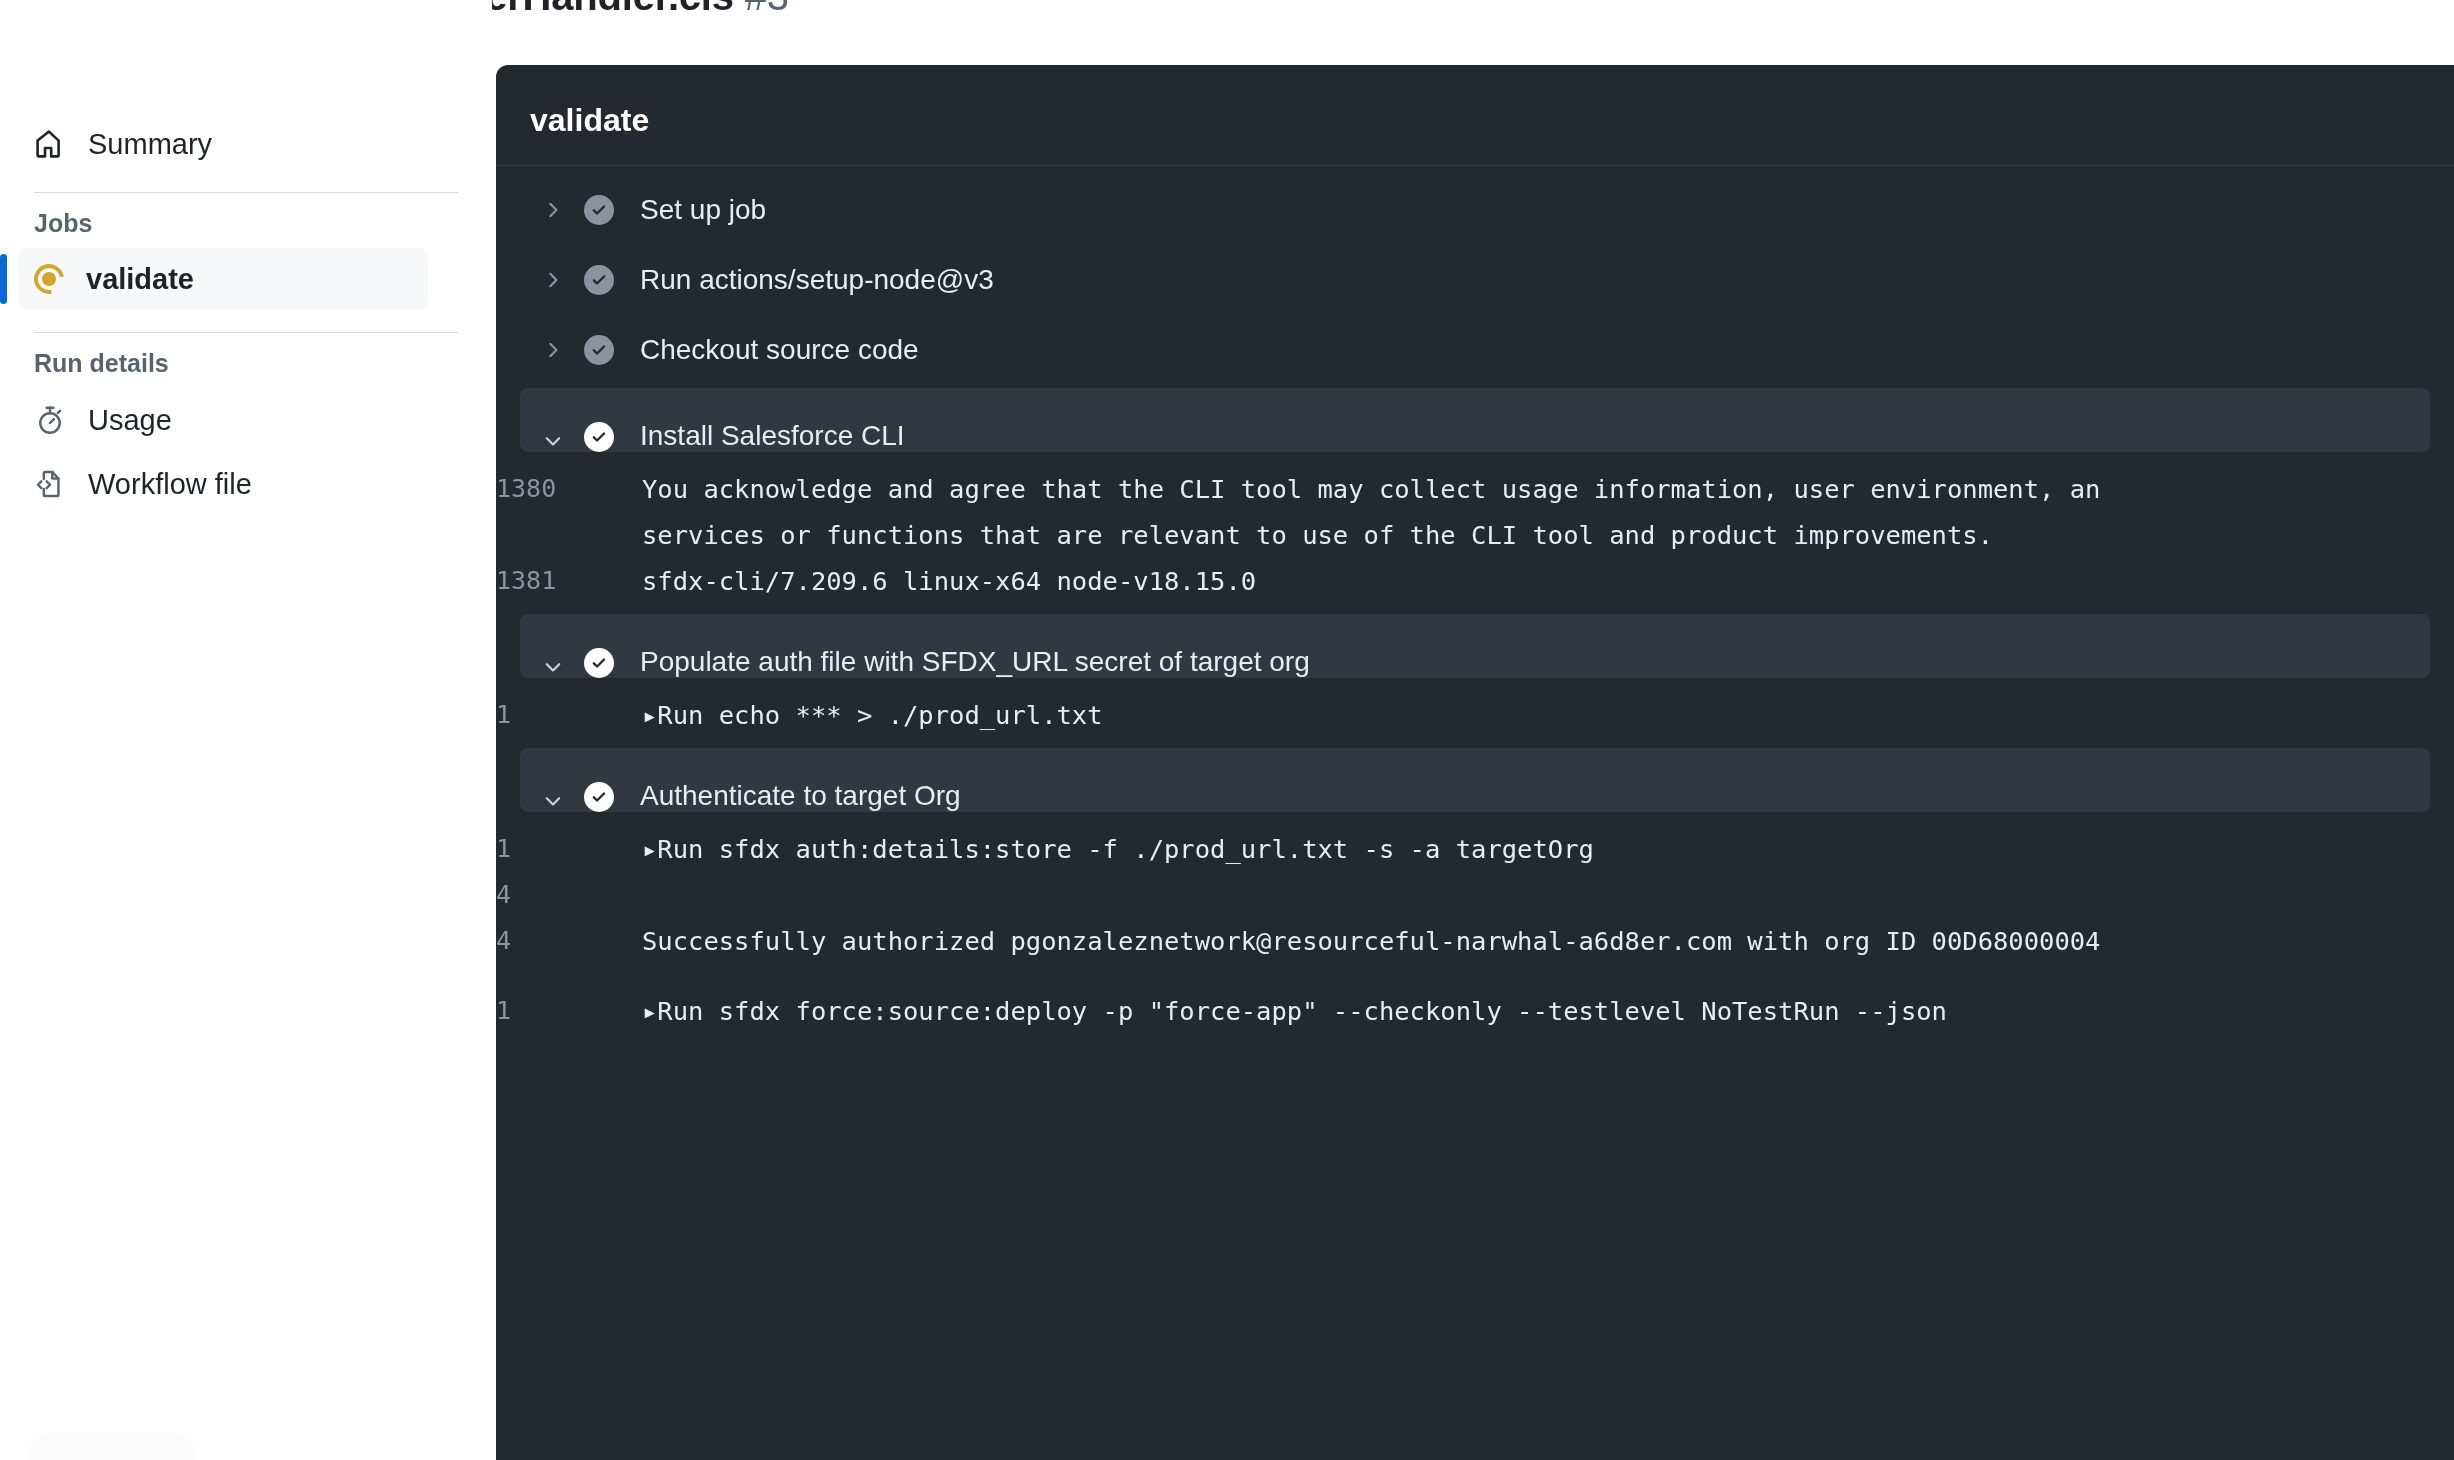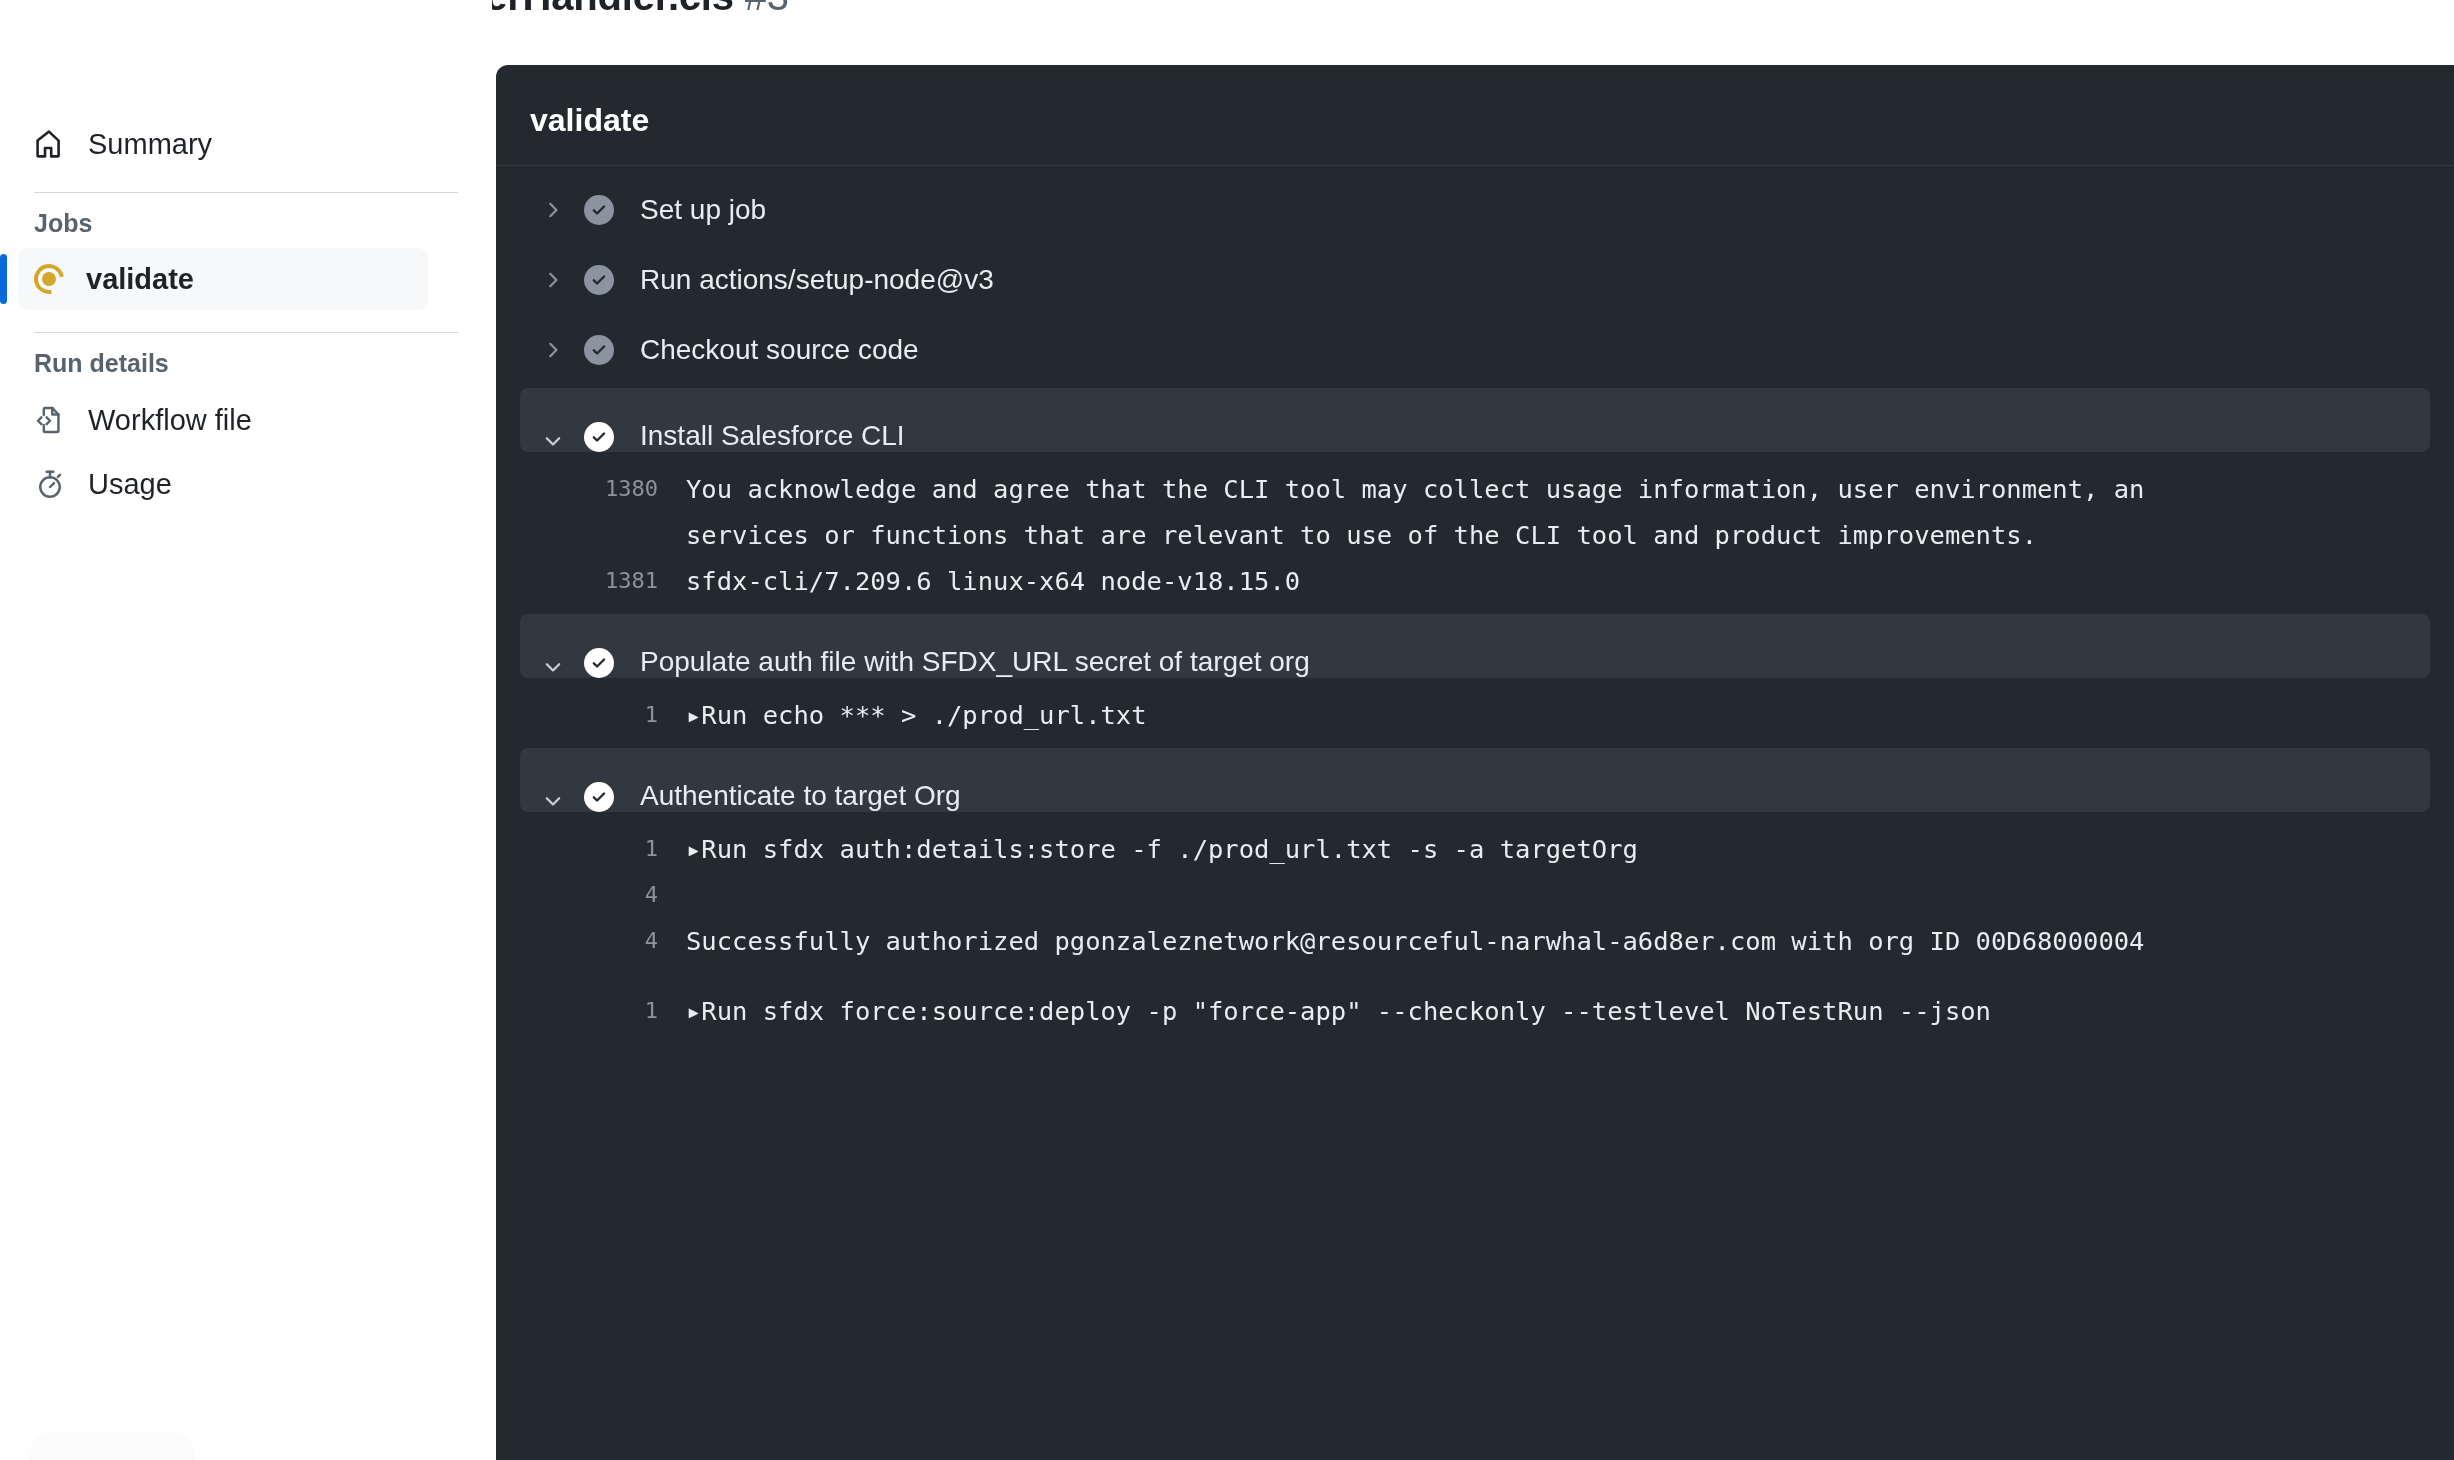--- a/index.html
+++ b/index.html
@@ -108,22 +108,22 @@
   
   .chk { width:30px; height:30px; border-radius:50%; display:flex; align-items:center; justify-content:center; flex:none; }
   .chk.muted { background:#8b949e; }
   .chk.done  { background:#ffffff; }
   .chk svg { display:block; }
 
   
   .loglines { padding: 14px 0 10px 0; font-family:"DejaVu Sans Mono", monospace; }
   .logline { display:flex; align-items:flex-start; height:46px; padding-left: 0; }
   .logline .ln {
-    width: 146px; flex:none; text-align:right; padding-right: 28px;
-    font-size: 22px; color:#8b949e; line-height: 46px; margin-left: 44px;
+    width: 146px; flex:none; text-align:left; padding-right: 28px;
+    font-size: 25px; color:#8b949e; line-height: 46px;
   }
   .logline .txt {
     font-size: 25.5px; color:#e6edf3; line-height: 46px;
     white-space: pre; letter-spacing: 0px;
   }
   .logline.cont .ln { color: transparent; }
   .log-spacer { height: 6px; }
 
   
   .bl-artifact {
@@ -162,47 +162,47 @@
       <div class="job-sel-bar"></div>
       <div class="job-item">
         <span class="spinner sz-30"></span>
         <span class="label">validate</span>
       </div>
     </div>
 
     <div class="side-divider" style="margin-top:22px;"></div>
 
     <div class="side-heading" style="margin-top:0;">Run details</div>
+
+    <div class="side-row">
+      <span class="ico">
+        <svg width="30" height="30" viewBox="0 0 16 16" fill="none" stroke="#59636e" stroke-width="1.3" stroke-linecap="round" stroke-linejoin="round">
+          <circle cx="8" cy="9.6" r="5.2"></circle>
+          <path d="M8 9.6 10.1 7.5"></path>
+          <path d="M6.2 1.5h3.6"></path>
+          <path d="M8 1.5v2.9"></path>
+          <path d="M12.2 4.2 13.3 3.1"></path>
+        </svg>
+      </span>
+      <span class="label">Usage</span>
+    </div>
 
     <div class="side-row">
       <span class="ico">
         <svg width="30" height="30" viewBox="0 0 16 16" fill="none" stroke="#59636e" stroke-width="1.3" stroke-linecap="round" stroke-linejoin="round">
           <path d="M9.3 1.6H5.4c-.4 0-.7.3-.7.7v3"></path>
           <path d="M4.7 10.6v3.1c0 .4.3.7.7.7h6.4c.4 0 .7-.3.7-.7V5.1L9.3 1.6"></path>
           <path d="M9.2 1.8v3.3h3.3"></path>
           <path d="M3.4 6.6 1.6 8.4l1.8 1.8"></path>
           <path d="M6.2 6.6 8 8.4l-1.8 1.8"></path>
         </svg>
       </span>
       <span class="label">Workflow file</span>
     </div>
 
-    <div class="side-row">
-      <span class="ico">
-        <svg width="30" height="30" viewBox="0 0 16 16" fill="none" stroke="#59636e" stroke-width="1.3" stroke-linecap="round" stroke-linejoin="round">
-          <circle cx="8" cy="9.6" r="5.2"></circle>
-          <path d="M8 9.6 10.1 7.5"></path>
-          <path d="M6.2 1.5h3.6"></path>
-          <path d="M8 1.5v2.9"></path>
-          <path d="M12.2 4.2 13.3 3.1"></path>
-        </svg>
-      </span>
-      <span class="label">Usage</span>
-    </div>
-
     <div class="bl-artifact"></div>
   </div>
 
   <div class="logpanel">
 
     <div class="log-head">
       <div class="title">validate</div>
     </div>
 
     <div class="steps" id="steps-container">

